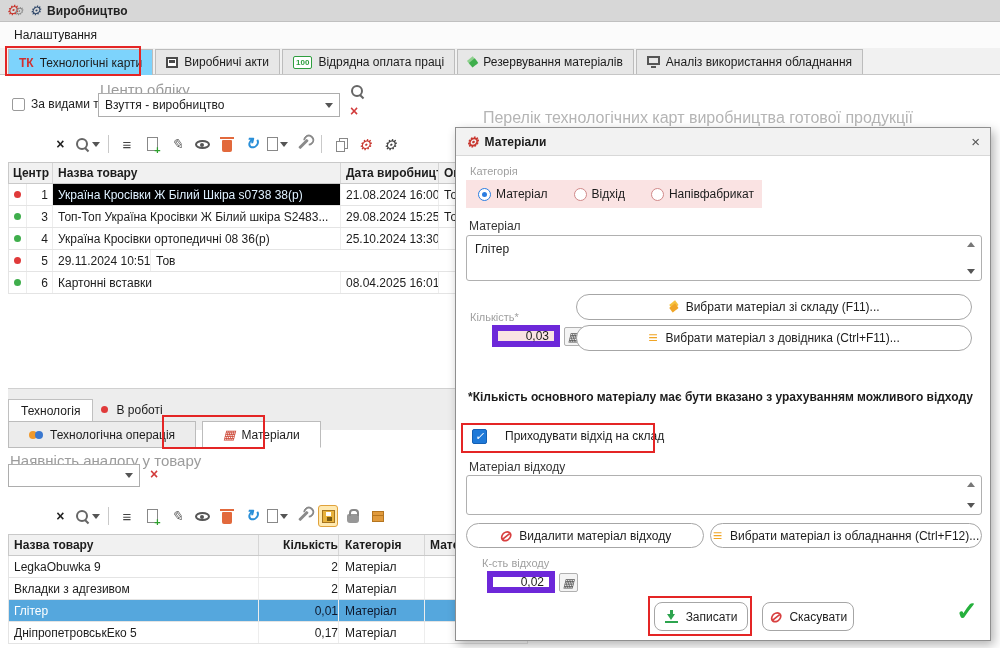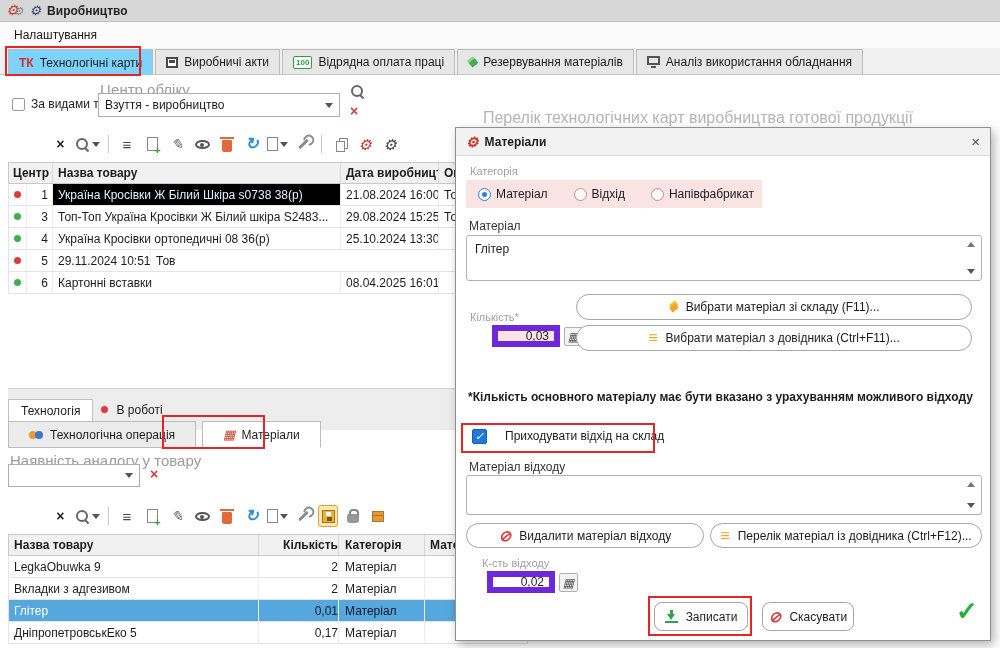--- a/index.html
+++ b/index.html
@@ -487,21 +487,21 @@
       <i class="tri-up"></i>
       <i class="tri-down"></i>
     </div>
 
     <div class="dbtn" style="left:10px; top:395px; width:238px; height:25px;">
       <i class="no-sign">⊘</i>
       <span>Видалити матеріал відходу</span>
     </div>
     <div class="dbtn" style="left:254px; top:395px; width:272px; height:25px;">
       <i class="icon-list-or">≡</i>
-      <span>Перелік матеріал із довідника (Ctrl+F12)...</span>
+      <span>Вибрати матеріал із обладнання (Ctrl+F12)...</span>
     </div>
 
     <span class="dlg-lbl" style="left:26px; top:429px;">К-сть відходу</span>
     <div class="field" style="left:31px; top:443px; width:68px; height:22px;">
       <span>0,02</span>
     </div>
     <span class="mini-btn" style="left:103px; top:445px;">
         <i>▦</i>
       </span>
 

